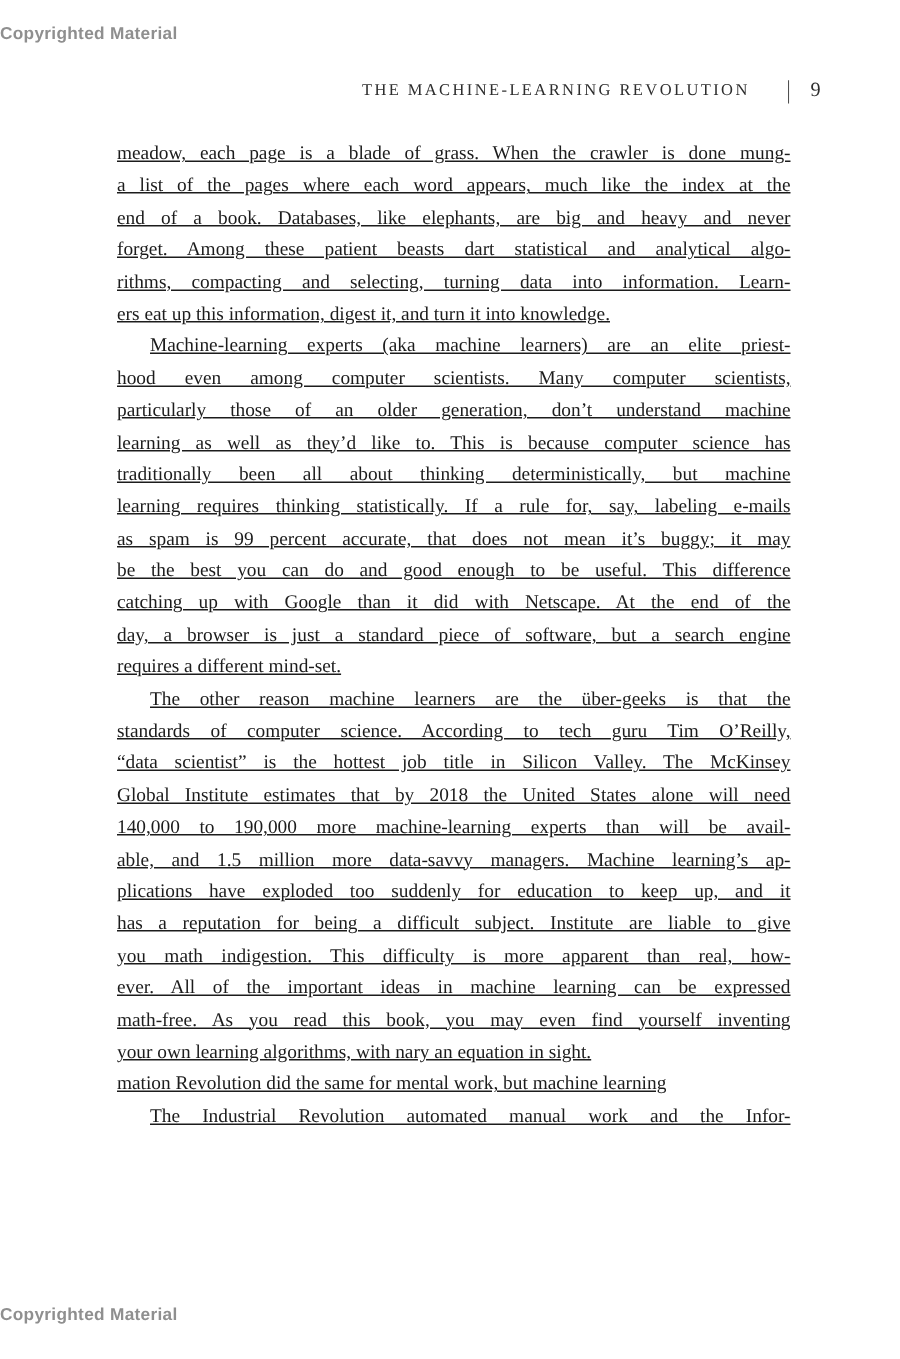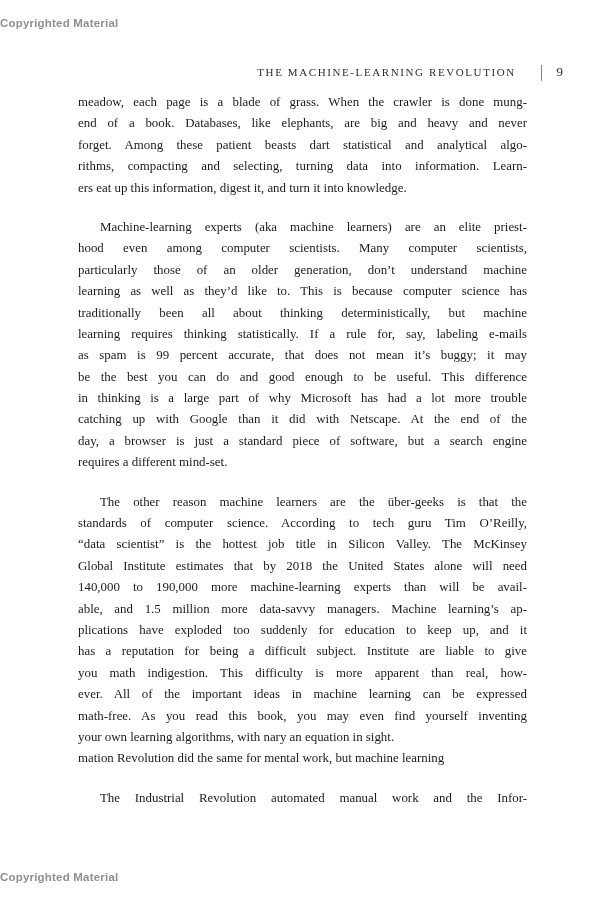--- a/index.html
+++ b/index.html
@@ -20,26 +20,25 @@
     font-weight: bold;
     font-size: 11.5px;
     color: #8f8f8f;
     letter-spacing: 0.2px;
   }
   .copyright-top { top: 17px; }
   .copyright-bottom { top: 871px; }
   .running-header {
     position: absolute;
     top: 49px;
-    right: 37px;
+    right: 53px;
     height: 22px;
     display: flex;
     align-items: center;
     color: #2e2e2e;
-    margin-top: 12px;
   }
   .chapter-title {
     font-size: 11px;
     letter-spacing: 1.6px;
     color: #2e2e2e;
   }
   .header-divider {
     font-size: 17px;
     color: #4a4a4a;
     margin-left: 24px;
@@ -52,63 +51,64 @@
     color: #2e2e2e;
     font-variant-numeric: oldstyle-nums;
   }
   .body-text {
     position: absolute;
     left: 78px;
     top: 92px;
     width: 449px;
     color: #1c1c1c;
     font-size: 12.9px;
+    text-decoration: underline;
   }
   .line {
     height: 21.4px;
     line-height: 21.4px;
     text-align: justify;
     text-align-last: justify;
     white-space: nowrap;
     overflow: visible;
   }
   .line.last {
     text-align: right;
     text-align-last: left;
   }
-  .line.indent { text-indent: 22px; margin-top: 18px; }
+  .line.indent { text-indent: 22px; }
 </style>
 </head>
 <body>
 
 <div class="page">
 
   <div class="copyright-notice copyright-top">Copyrighted Material</div>
 
   <div class="running-header">
     <span class="chapter-title">THE MACHINE-LEARNING REVOLUTION</span>
     <span class="header-divider">|</span>
     <span class="page-number">9</span>
   </div>
 
   <div class="body-text">
       <div class="line">meadow, each page is a blade of grass. When the crawler is done mung-</div>
+      <div class="line">a list of the pages where each word appears, much like the index at the</div>
       <div class="line">end of a book. Databases, like elephants, are big and heavy and never</div>
       <div class="line">forget. Among these patient beasts dart statistical and analytical algo-</div>
       <div class="line">rithms, compacting and selecting, turning data into information. Learn-</div>
       <div class="line last">ers eat up this information, digest it, and turn it into knowledge.</div>
       <div class="line indent">Machine-learning experts (aka machine learners) are an elite priest-</div>
       <div class="line">hood even among computer scientists. Many computer scientists,</div>
       <div class="line">particularly those of an older generation, don’t understand machine</div>
       <div class="line">learning as well as they’d like to. This is because computer science has</div>
       <div class="line">traditionally been all about thinking deterministically, but machine</div>
       <div class="line">learning requires thinking statistically. If a rule for, say, labeling e-mails</div>
       <div class="line">as spam is 99 percent accurate, that does not mean it’s buggy; it may</div>
       <div class="line">be the best you can do and good enough to be useful. This difference</div>
-      <div class="line">in thinking is a large part of why Microsoft has had a lot more trouble</div>
       <div class="line">catching up with Google than it did with Netscape. At the end of the</div>
       <div class="line">day, a browser is just a standard piece of software, but a search engine</div>
       <div class="line last">requires a different mind-set.</div>
       <div class="line indent">The other reason machine learners are the über-geeks is that the</div>
       <div class="line">standards of computer science. According to tech guru Tim O’Reilly,</div>
       <div class="line">“data scientist” is the hottest job title in Silicon Valley. The McKinsey</div>
       <div class="line">Global Institute estimates that by 2018 the United States alone will need</div>
       <div class="line">140,000 to 190,000 more machine-learning experts than will be avail-</div>
       <div class="line">able, and 1.5 million more data-savvy managers. Machine learning’s ap-</div>
       <div class="line">plications have exploded too suddenly for education to keep up, and it</div>

